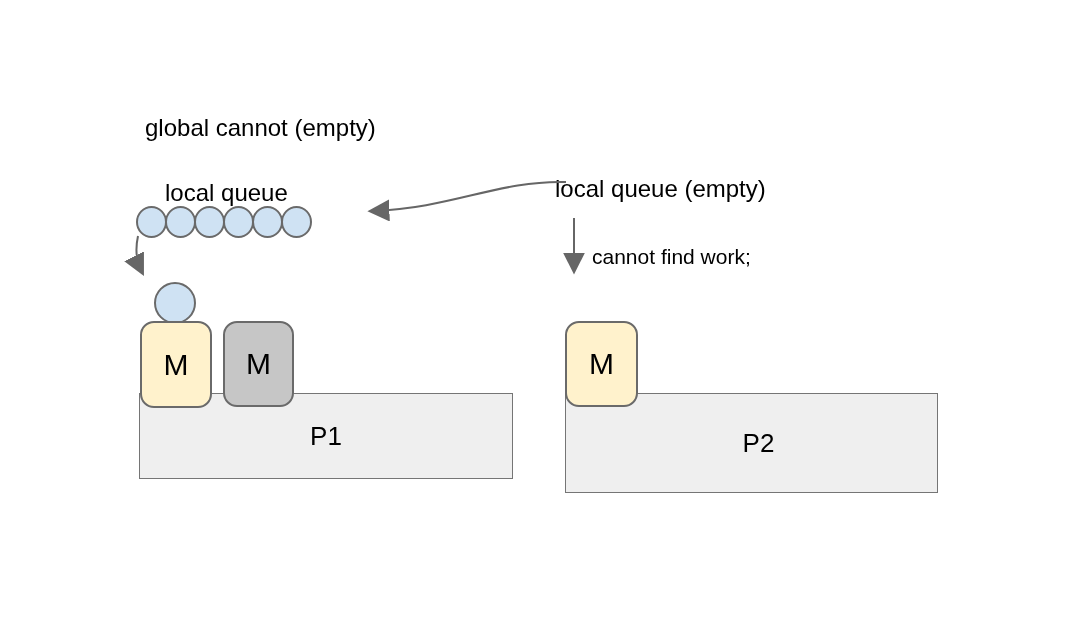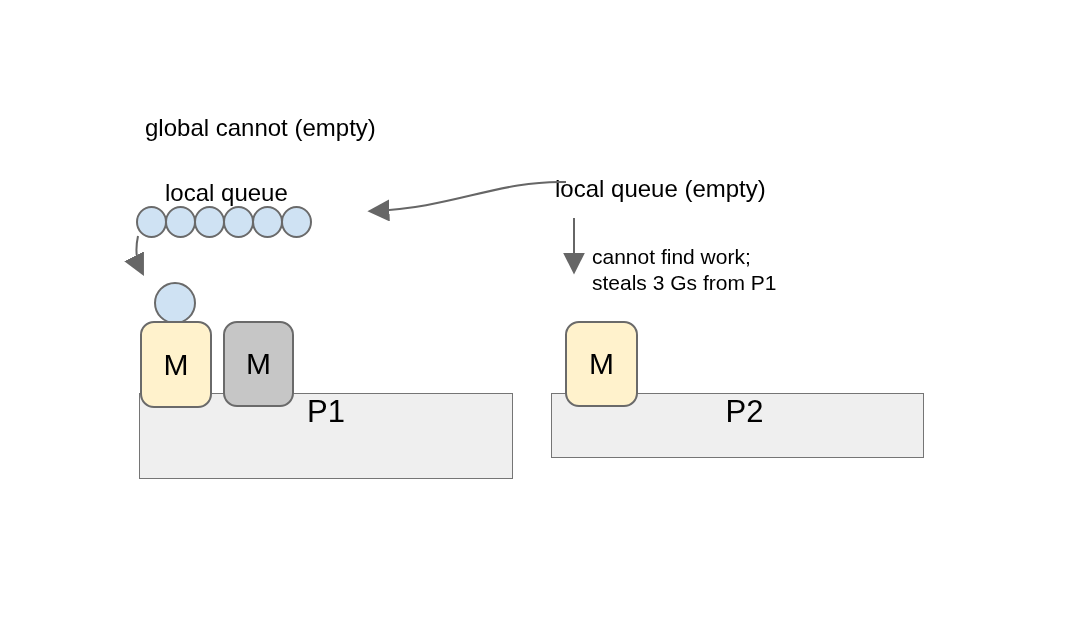--- a/index.html
+++ b/index.html
@@ -85,27 +85,28 @@
   .m1 { left: 140px; top: 321px; }
   .m2 { left: 223px; top: 321px; width: 71px; height: 86px; }
   .m3 { left: 565px; top: 321px; width: 73px; height: 86px; }
   .p-box {
     position: absolute;
     height: 86px;
     background: var(--processor-fill, #efefef);
     border: 1.5px solid var(--processor-stroke, #757575);
     box-sizing: border-box;
     display: flex;
+    align-items: center;
     justify-content: center;
-    font-size: 31px;
+    font-size: 26px;
     z-index: 2;
     color: var(--text-color, #000);
   }
   .p1 { left: 139px; top: 393px; width: 374px; }
-  .p2 { left: 551px; top: 393px; width: 373px; height: 65px; padding-left: 14px; }
+  .p2 { left: 565px; top: 393px; width: 373px; height: 100px; padding-left: 14px; }
   .arrows-layer {
     position: absolute;
     left: 0;
     top: 0;
     z-index: 4;
     pointer-events: none;
   }
   .arrows-layer path {
     fill: none;
     stroke: var(--arrow-stroke, #666);
@@ -130,21 +131,20 @@
     <path d="M 566 182 C 500 180, 452 208, 374 211" marker-end="url(#ah)"></path>
     <path d="M 138 236 C 135 250, 137 262, 141 270" marker-end="url(#ah)"></path>
     <path d="M 574 218 L 574 268" marker-end="url(#ah)"></path>
   </svg>
 
   <div class="label label-global-queue">global cannot (empty)</div>
   <div class="label label-local-queue-p1">local queue</div>
   <div class="label label-local-queue-p2">local queue (empty)</div>
   <div class="steal-note">
     <div>cannot find work;</div>
-    <div>steals 3 Gs from P1</div>
   </div>
 
   <div class="queue-row">
       <div class="g-dot"></div>
       <div class="g-dot"></div>
       <div class="g-dot"></div>
       <div class="g-dot"></div>
       <div class="g-dot"></div>
       <div class="g-dot"></div>
     </div>

